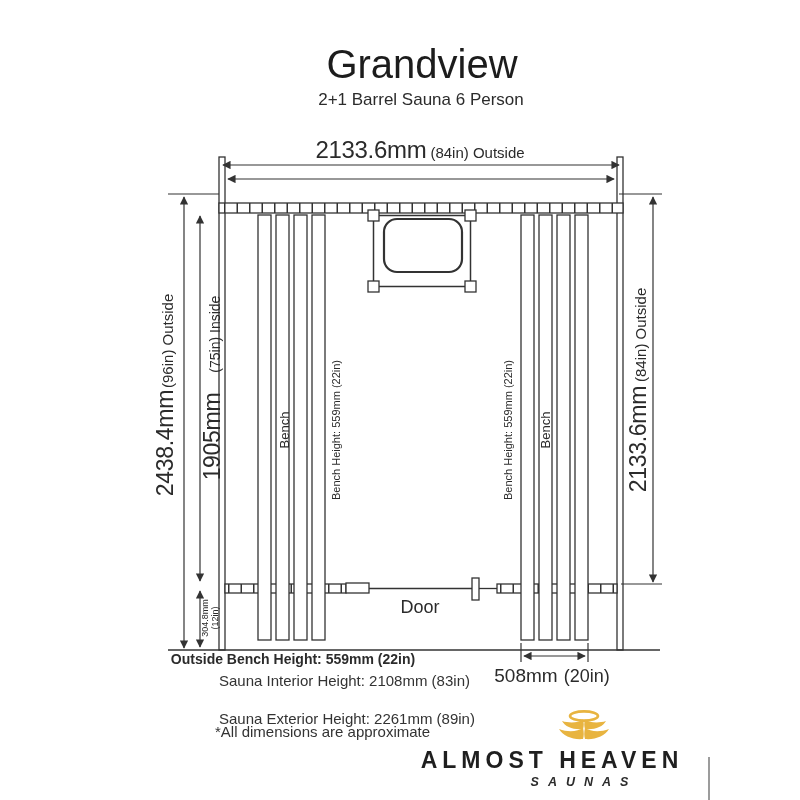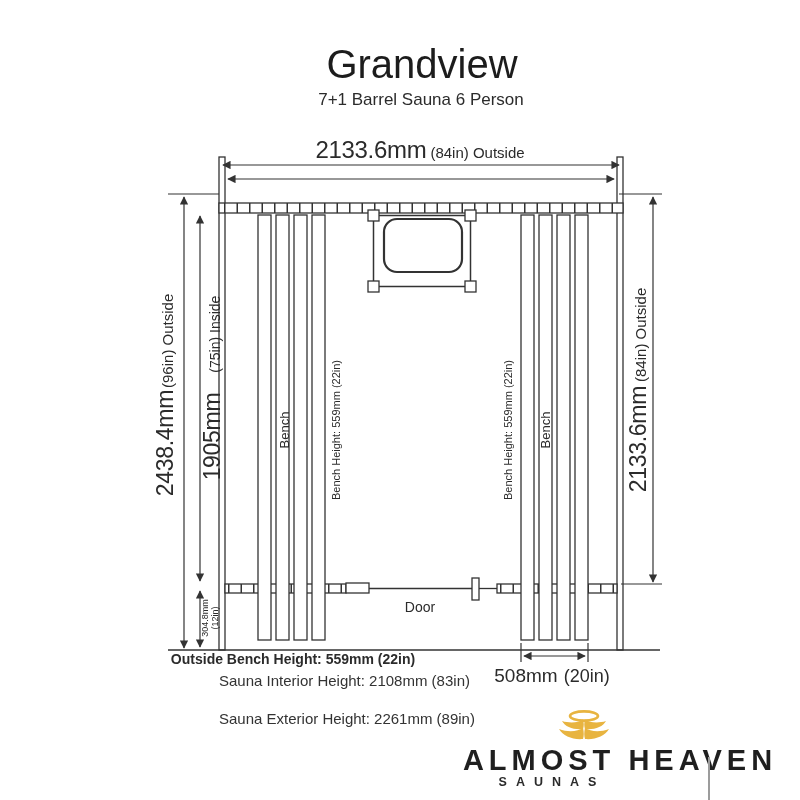--- a/index.html
+++ b/index.html
@@ -17,30 +17,30 @@
   .dim-sm{font-size:15px;}
   .dim-xs{font-size:14px;}
   .gap{margin-left:4px;}
   .biggap{margin-left:20px;}
   .page-title{position:absolute;left:422px;top:64px;transform:translate(-50%,-50%);
     font-size:40px;color:#1c1c1c;white-space:nowrap;}
   .page-subtitle{position:absolute;left:421px;top:100px;transform:translate(-50%,-50%);
     font-size:17px;color:#2b2b2b;white-space:nowrap;}
   .bench-label{font-size:13px;}
   .bench-height-label{font-size:11px;}
-  .door-label{font-size:14px;}
+  .door-label{font-size:18px;}
   .small-note{font-size:14px;font-weight:bold;}
   .tiny-dim{flex-direction:column;align-items:center;font-size:9px;line-height:1.1;text-align:center;}
   .spec{position:absolute;transform:translate(0,-50%);font-size:15px;color:#333;white-space:nowrap;}
   .w508-big{font-size:19px;}
   .w508-sm{font-size:18px;}
-  .logo-name{position:absolute;left:620px;top:760px;transform:translate(-50%,-50%);
-    font-size:29px;font-weight:700;letter-spacing:5px;color:#1f1f1f;white-space:nowrap;}
-  .logo-tagline{position:absolute;left:552px;top:782px;transform:translate(-50%,-50%);
-    font-size:12.5px;font-weight:700;letter-spacing:9px;color:#2b2b2b;white-space:nowrap;}
+  .logo-name{position:absolute;left:552px;top:760px;transform:translate(-50%,-50%);
+    font-size:23px;font-weight:700;letter-spacing:5px;color:#1f1f1f;white-space:nowrap;}
+  .logo-tagline{position:absolute;left:584px;top:782px;transform:translate(-50%,-50%);
+    font-size:12.5px;font-weight:700;letter-spacing:9px;color:#2b2b2b;white-space:nowrap;font-style:italic;}
   .logo-icon{position:absolute;left:554px;top:705px;}
   .side-divider{position:absolute;left:708px;top:757px;width:2px;height:43px;background:#9c9c9c;}
 </style>
 </head>
 <body>
 
 <div id="stage">
 
   <svg id="plan-svg" width="800" height="800" viewBox="0 0 800 800">
     <defs>
@@ -112,21 +112,21 @@
 
       <line x1="168" y1="194" x2="219" y2="194"></line>
       <line x1="619" y1="194" x2="662" y2="194"></line>
       <line x1="621" y1="584" x2="662" y2="584"></line>
       <line x1="521" y1="643" x2="521" y2="662"></line>
       <line x1="588" y1="643" x2="588" y2="662"></line>
     </g>
   </svg>
 
   <div class="page-title">Grandview</div>
-  <div class="page-subtitle">7+1 Barrel Sauna 6 Person</div>
+  <div class="page-subtitle">2+1 Barrel Sauna 6 Person</div>
 
   <div class="hlabel" style="left:420px;top:150px">
     <span class="dim-big-top">2133.6mm</span>
     <span class="dim-sm gap">(84in) Outside</span>
   </div>
 
   <div class="vlabel" style="left:165px;top:395px">
     <span class="dim-big">2438.4mm</span>
     <span class="dim-sm" style="margin-left:2px">(96in) Outside</span>
   </div>
@@ -151,20 +151,21 @@
 
   <div class="hlabel door-label" style="left:420px;top:607px">Door</div>
 
   <div class="hlabel small-note" style="left:293px;top:659px">Outside Bench Height: 559mm (22in)</div>
   <div class="hlabel" style="left:552px;top:676px">
     <span class="w508-big">508mm</span>
     <span class="w508-sm" style="margin-left:6px">(20in)</span>
   </div>
   <div class="spec" style="left:219px;top:680px">Sauna Interior Height: 2108mm (83in)</div>
   <div class="spec" style="left:219px;top:718px">Sauna Exterior Height: 2261mm (89in)</div>
+  <div class="spec" style="left:215px;top:731px">*All dimensions are approximate</div>
 
   <svg class="logo-icon" width="60" height="42" viewBox="0 0 60 42">
     <ellipse cx="30" cy="11" rx="14" ry="4.6" fill="none" stroke="#E8B440" stroke-width="2.6"></ellipse>
     <g fill="#E8B440">
       <path d="M29,24 C20,25 11,22 8,16 C16,18.5 25,17.5 29,14.5 C30,18 30,21 29,24 Z"></path>
       <path d="M29,34 C19,35 9,31 5,24 C14,27.5 24,26.5 29,23 C30,27 30,31 29,34 Z"></path>
       <g transform="translate(60,0) scale(-1,1)">
         <path d="M29,24 C20,25 11,22 8,16 C16,18.5 25,17.5 29,14.5 C30,18 30,21 29,24 Z"></path>
         <path d="M29,34 C19,35 9,31 5,24 C14,27.5 24,26.5 29,23 C30,27 30,31 29,34 Z"></path>
       </g>

